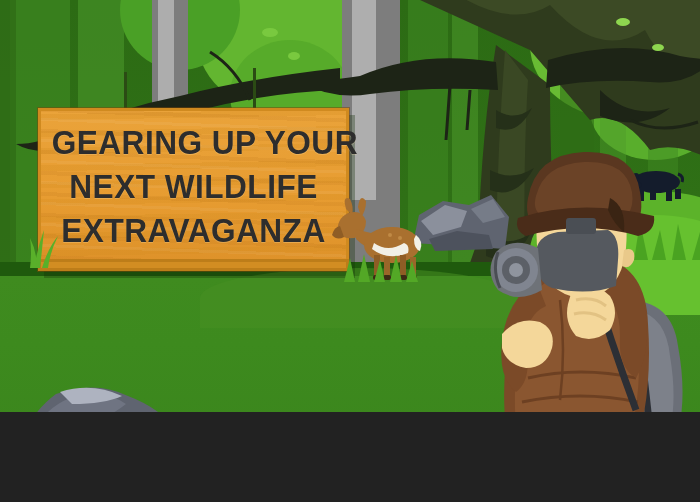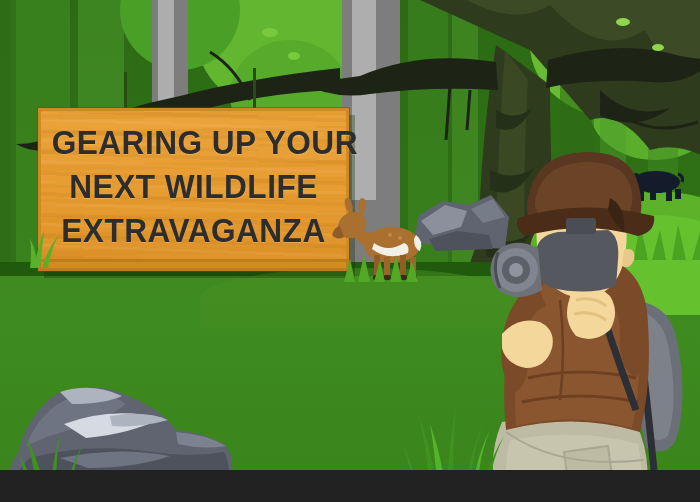--- a/index.html
+++ b/index.html
@@ -1,17 +1,17 @@
 <!DOCTYPE html>
 <html><head>
 <meta charset="utf-8">
 <style>
   html,body{margin:0;padding:0;background:#222;}
   #scene{
-    position:relative;width:700px;height:470px;overflow:hidden;
+    position:relative;width:700px;height:412px;overflow:hidden;
     font-family:"Liberation Sans",sans-serif;
     background:#2f6b17;
   }
   .abs{position:absolute;}
 
   
   .backwash{left:0;top:0;width:700px;height:502px;
     background:linear-gradient(180deg,#2c6b14 0%,#2f7016 40%,#347a18 100%);}
 
   .leafmass{border-radius:50%;}

